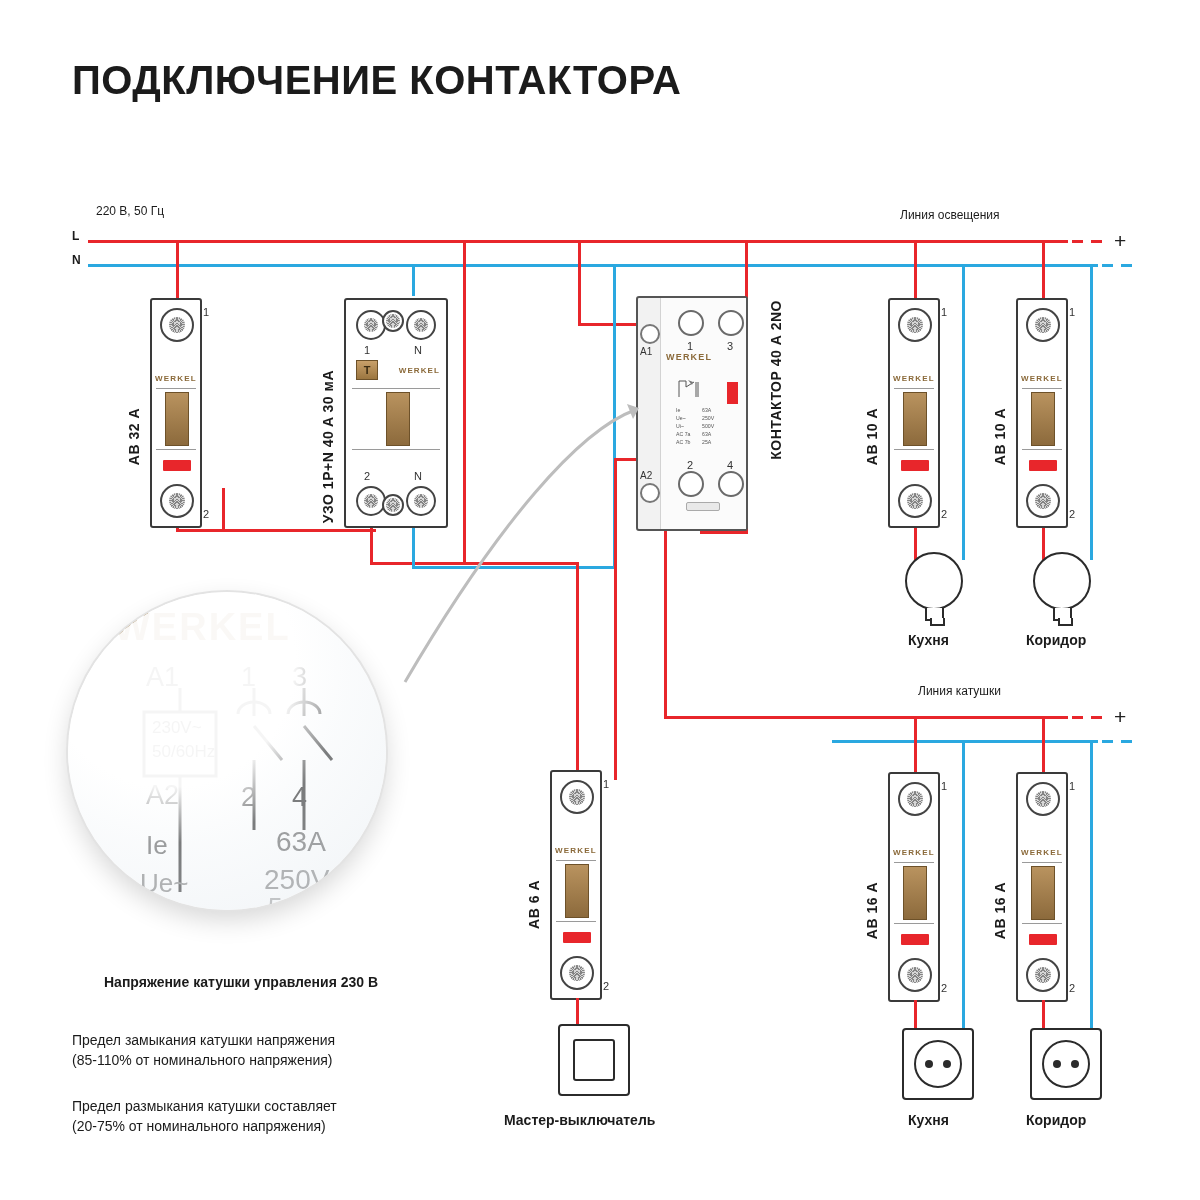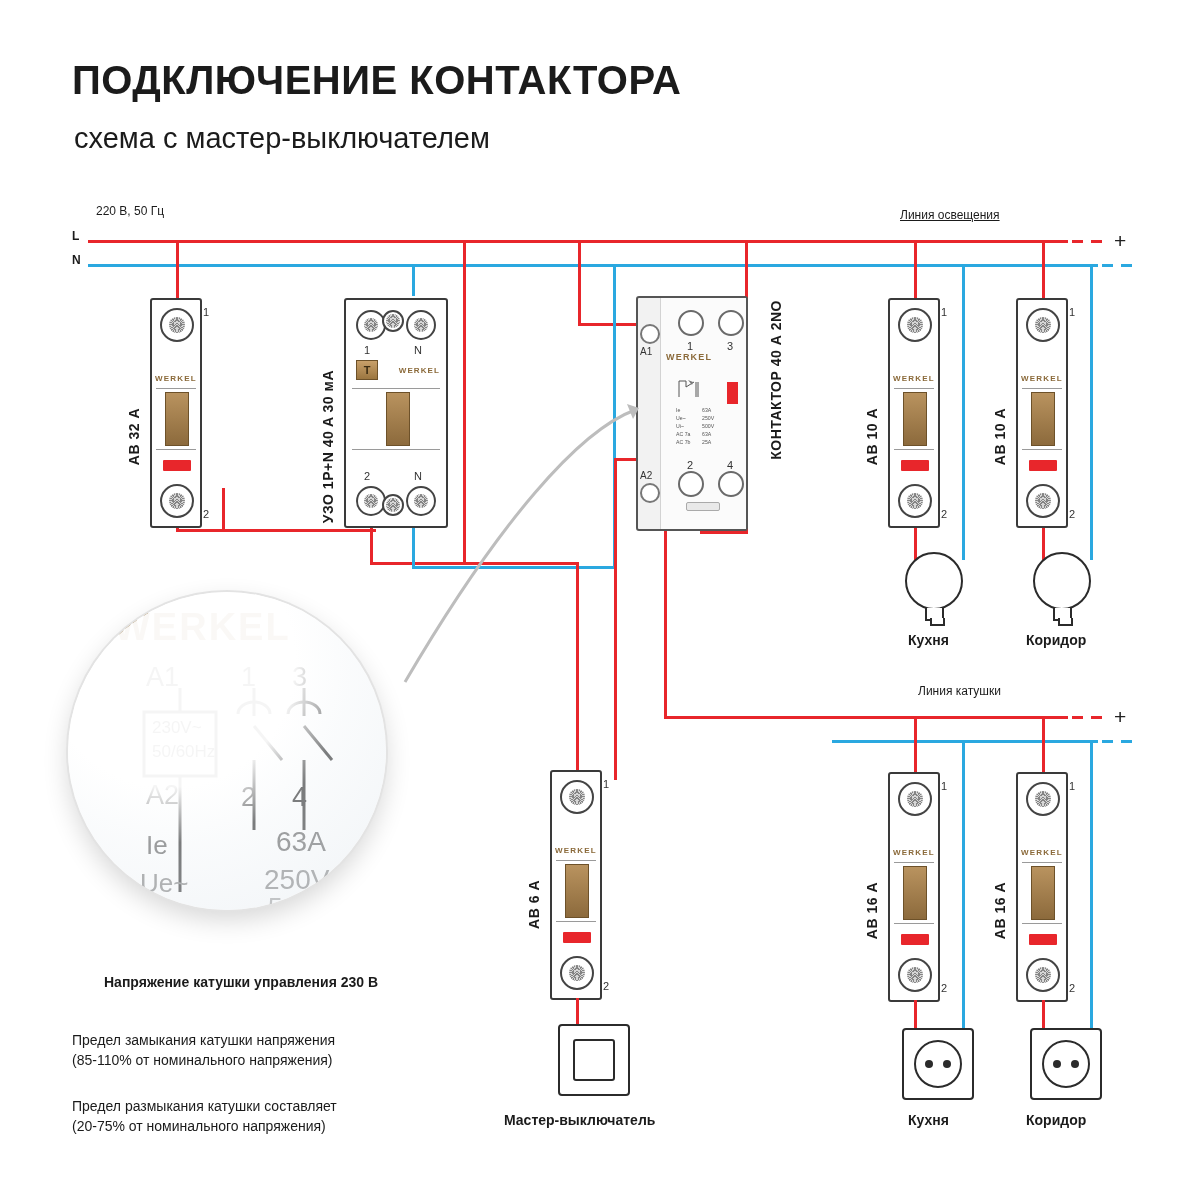--- a/index.html
+++ b/index.html
@@ -228,34 +228,33 @@
   .caption.bold { font-weight: bold; }
 
   .arrow { position: absolute; }
 </style>
 </head>
 <body>
 
 <div class="stage">
 
   <div class="title">ПОДКЛЮЧЕНИЕ КОНТАКТОРА</div>
-  <div class="subtitle">схема с мастер-выключателем</div>
 
   <div class="lbl-ln" style="left:96px; top:204px;">220 В, 50 Гц</div>
   <div class="lbl-ln" style="left:72px; top:229px; font-weight:bold;">L</div>
   <div class="lbl-ln" style="left:72px; top:253px; font-weight:bold;">N</div>
 
   <div class="wire h red" style="left:88px; top:240px; width:980px;"></div>
   <div class="wire h blue" style="left:88px; top:264px; width:1010px;"></div>
 
   <div class="dashseg dash-red" style="left:1072px; top:240px; width:36px;"></div>
   <div class="dashseg dash-blue" style="left:1102px; top:264px; width:36px;"></div>
   <div class="plus" style="left:1114px; top:229px;">+</div>
 
-  <div class="lbl-ln" style="left:900px; top:208px;text-decoration:underline;">Линия освещения</div>
+  <div class="lbl-ln" style="left:900px; top:208px;">Линия освещения</div>
 
   <div class="wire h red" style="left:664px; top:716px; width:404px;"></div>
   <div class="wire h blue" style="left:832px; top:740px; width:266px;"></div>
   <div class="dashseg dash-red" style="left:1072px; top:716px; width:36px;"></div>
   <div class="dashseg dash-blue" style="left:1102px; top:740px; width:36px;"></div>
   <div class="plus" style="left:1114px; top:705px;">+</div>
   <div class="lbl-ln" style="left:918px; top:684px;">Линия катушки</div>
 
   <div class="wire v red" style="left:176px; top:240px; height:60px;"></div>
   <div class="wire v red" style="left:222px; top:530px; height:-0px;"></div>

